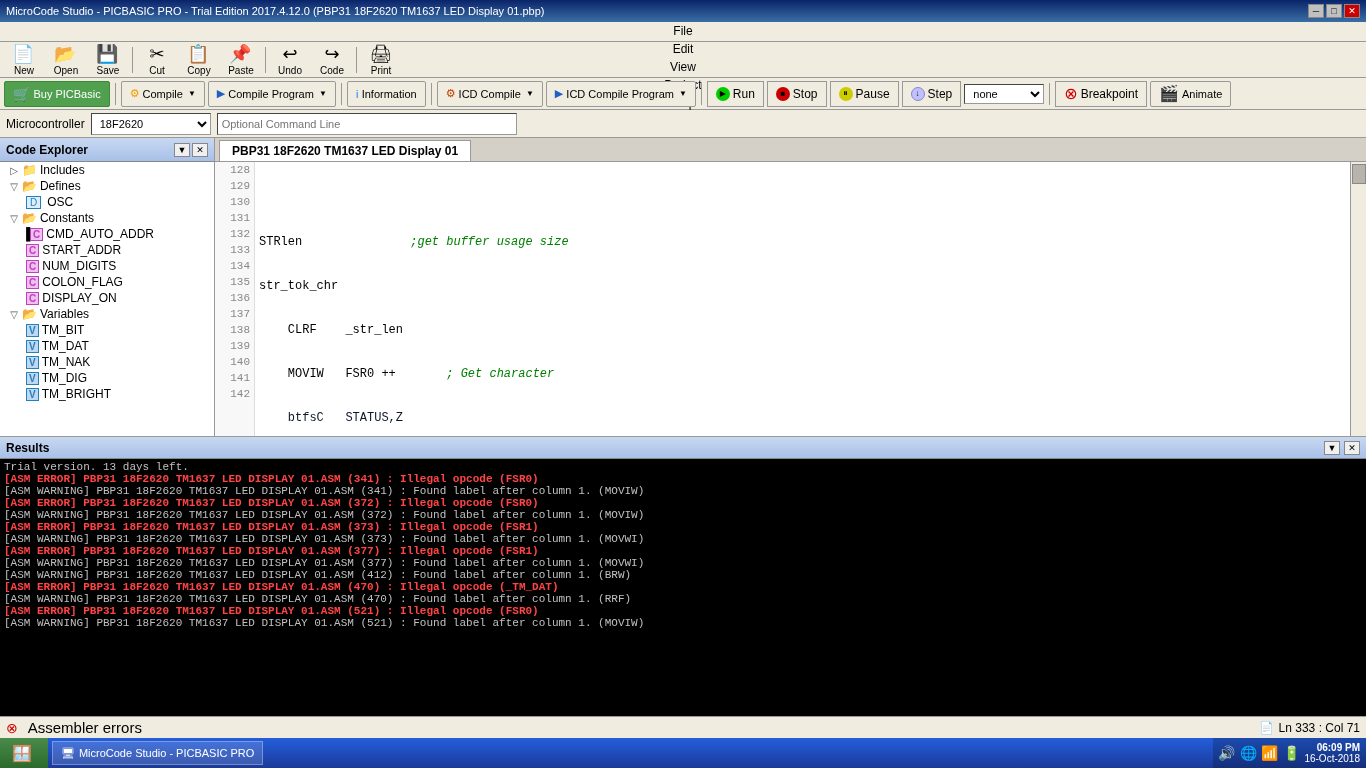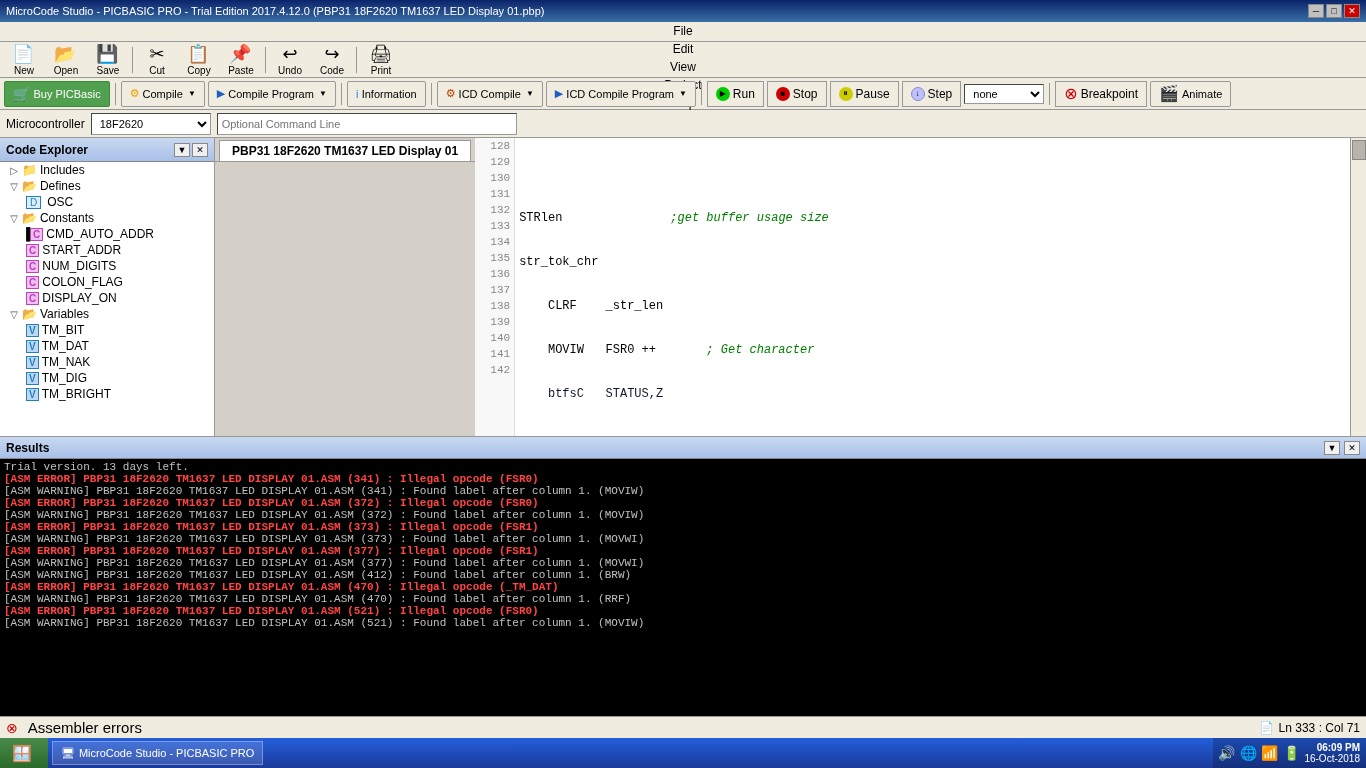--- a/index.html
+++ b/index.html
@@ -125,21 +125,21 @@
     .tree-icon { margin-right: 3px; font-size: 12px; }
     .folder-icon { color: #c8a020; }
     .const-icon { color: #c040c0; font-size: 10px; background: #f0c0f0; padding: 0 2px; border: 1px solid #c040c0; font-weight:bold; }
     .var-icon { color: #2080c0; font-size: 10px; background: #c0d8f0; padding: 0 2px; border: 1px solid #2080c0; font-weight:bold; }
     .node-label { font-size: 12px; }
 
     
     #right-panel {
       flex: 1;
       display: flex;
-      flex-direction: row;
+      flex-direction: column;
       overflow: hidden;
     }
     #tab-bar {
       background: #d4d0c8;
       height: 24px;
       display: flex;
       align-items: flex-end;
       padding: 0 4px;
       border-bottom: 1px solid #999;
     }

